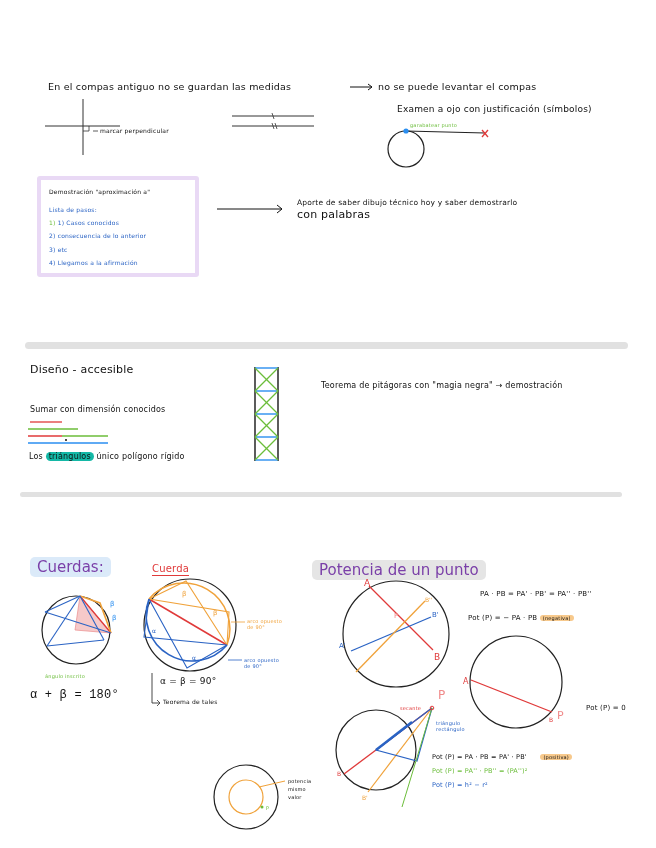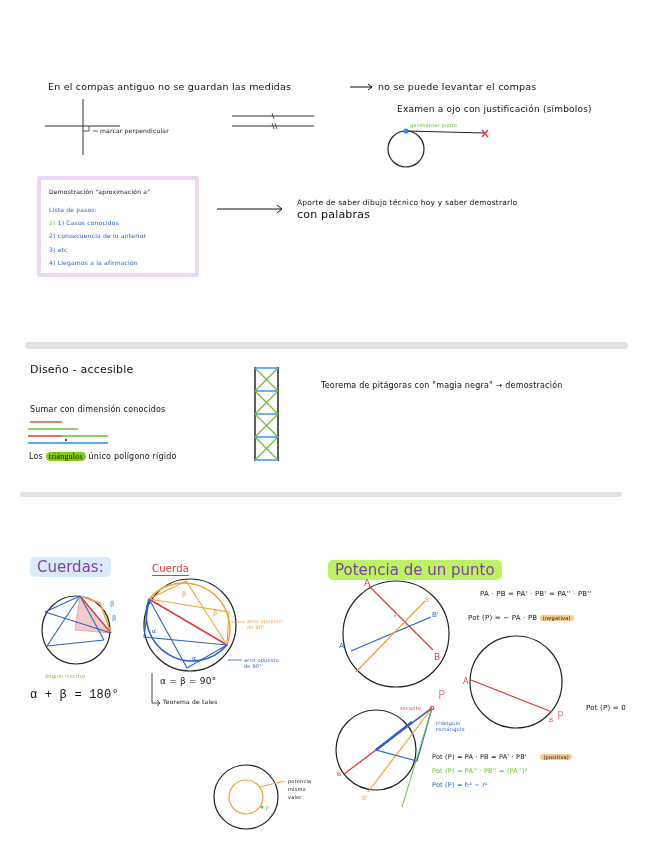--- a/index.html
+++ b/index.html
@@ -9,21 +9,21 @@
   .hw { font-family:"DejaVu Sans", sans-serif; font-size:9px; letter-spacing:0.2px; white-space:nowrap; color:#111; }
   .hw-sm { font-size:6px; }
   .hw-xs { font-size:5px; }
   .divider { position:absolute; height:7px; background:#e1e1e1; border-radius:4px; }
   .callout { position:absolute; border:4px solid #e9d9f5; background:#fff; border-radius:3px; box-sizing:border-box; }
   .pill { position:absolute; border-radius:5px; padding:1px 7px; font-size:15px; color:#7a3fa8; white-space:nowrap; }
   .blue { color:#2a63c4; }
   .green { color:#6bbd3a; }
   .orange { color:#f0a23a; }
   .red { color:#e03a3a; }
-  .hl-green { background:#84cc16; border-radius:6px; padding:0 3px;font-family:Liberation Serif, serif; }
+  .hl-green { background:#14b8a6; border-radius:6px; padding:0 3px; }
   .hl-orange { background:#f7c98c; border-radius:5px; padding:0 3px; }
   svg { position:absolute; overflow:visible; }
 </style>
 </head>
 <body>
 
 <div class="abs hw" style="left:48px;top:81px;font-size:9.5px;">En el compas antiguo no se guardan las medidas</div>
 <svg style="left:0;top:0;" width="656" height="848">
   <line x1="350" y1="87" x2="372" y2="87" stroke="#111" stroke-width="1"></line>
   <polyline points="368,84 372,87 368,90" fill="none" stroke="#111" stroke-width="1"></polyline>
@@ -157,21 +157,21 @@
   <line x1="231" y1="622" x2="245" y2="622" stroke="#f0a23a" stroke-width="0.8"></line>
   <line x1="228" y1="660" x2="242" y2="660" stroke="#2a63c4" stroke-width="0.8"></line>
   <polyline points="152,673 152,703 160,703" fill="none" stroke="#333" stroke-width="0.9"></polyline>
   <polyline points="157,700 160,703 157,706" fill="none" stroke="#333" stroke-width="0.8"></polyline>
 </svg>
 <div class="abs hw hw-xs orange" style="left:247px;top:618px;"><span>arco opuesto</span><br><span>de 90°</span></div>
 <div class="abs hw hw-xs blue" style="left:244px;top:657px;"><span>arco opuesto</span><br><span>de 90°</span></div>
 <div class="abs hw" style="left:160px;top:676px;font-size:9px;">α = β = 90°</div>
 <div class="abs hw hw-sm" style="left:163px;top:698px;">Teorema de tales</div>
 
-<div class="pill" style="left:328px;top:560px;background:#bef264;">Potencia de un punto</div>
+<div class="pill" style="left:312px;top:560px;background:#e5e5e5;">Potencia de un punto</div>
 
 <svg style="left:0;top:0;" width="656" height="848">
   <circle cx="396" cy="634" r="53" fill="none" stroke="#222" stroke-width="1.2"></circle>
   <line x1="369" y1="586" x2="433" y2="650" stroke="#e03a3a" stroke-width="1.3"></line>
   <line x1="351" y1="651" x2="431" y2="617" stroke="#2a63c4" stroke-width="1.3"></line>
   <line x1="356" y1="672" x2="425" y2="601" stroke="#f0a23a" stroke-width="1.3"></line>
   <text x="364" y="586" font-size="9" fill="#e03a3a" font-family="DejaVu Sans, sans-serif">A</text>
   <text x="434" y="660" font-size="9" fill="#e03a3a" font-family="DejaVu Sans, sans-serif">B</text>
   <text x="339" y="648" font-size="7" fill="#2a63c4" font-family="DejaVu Sans, sans-serif">A'</text>
   <text x="432" y="617" font-size="7" fill="#2a63c4" font-family="DejaVu Sans, sans-serif">B'</text>

